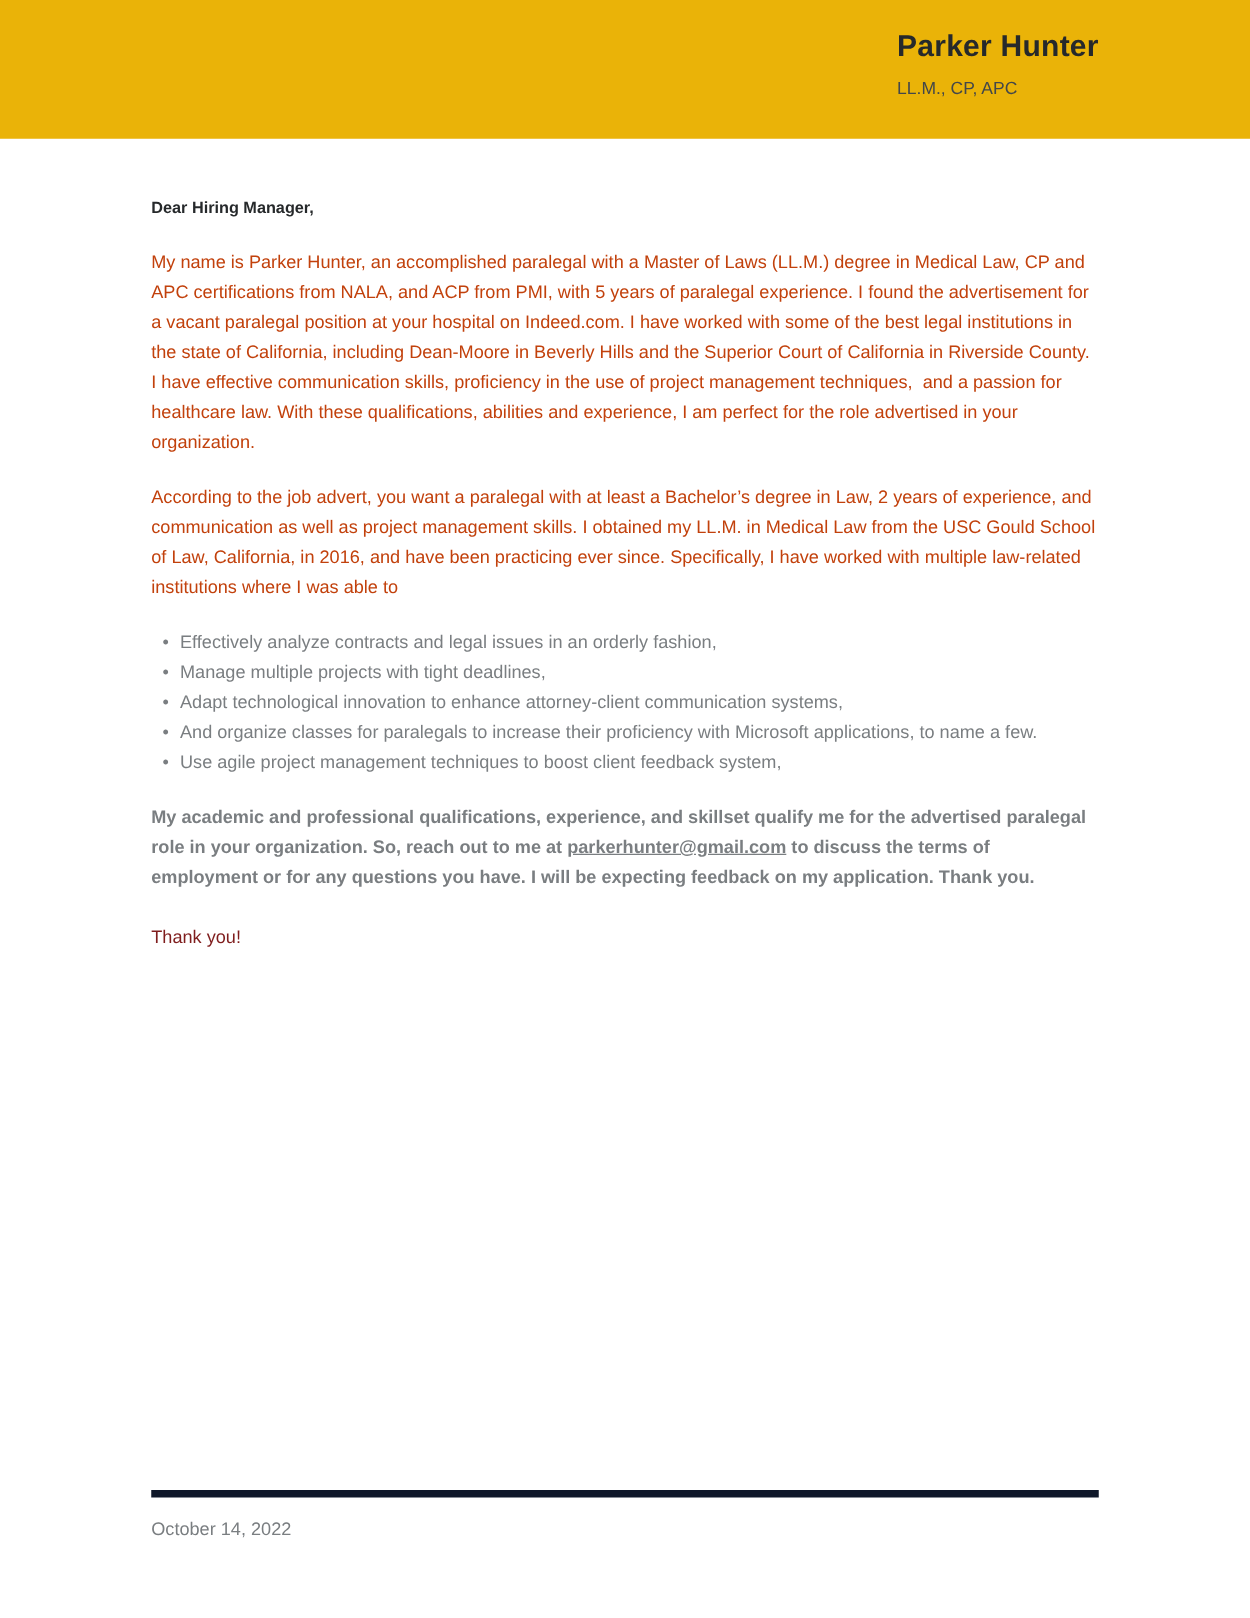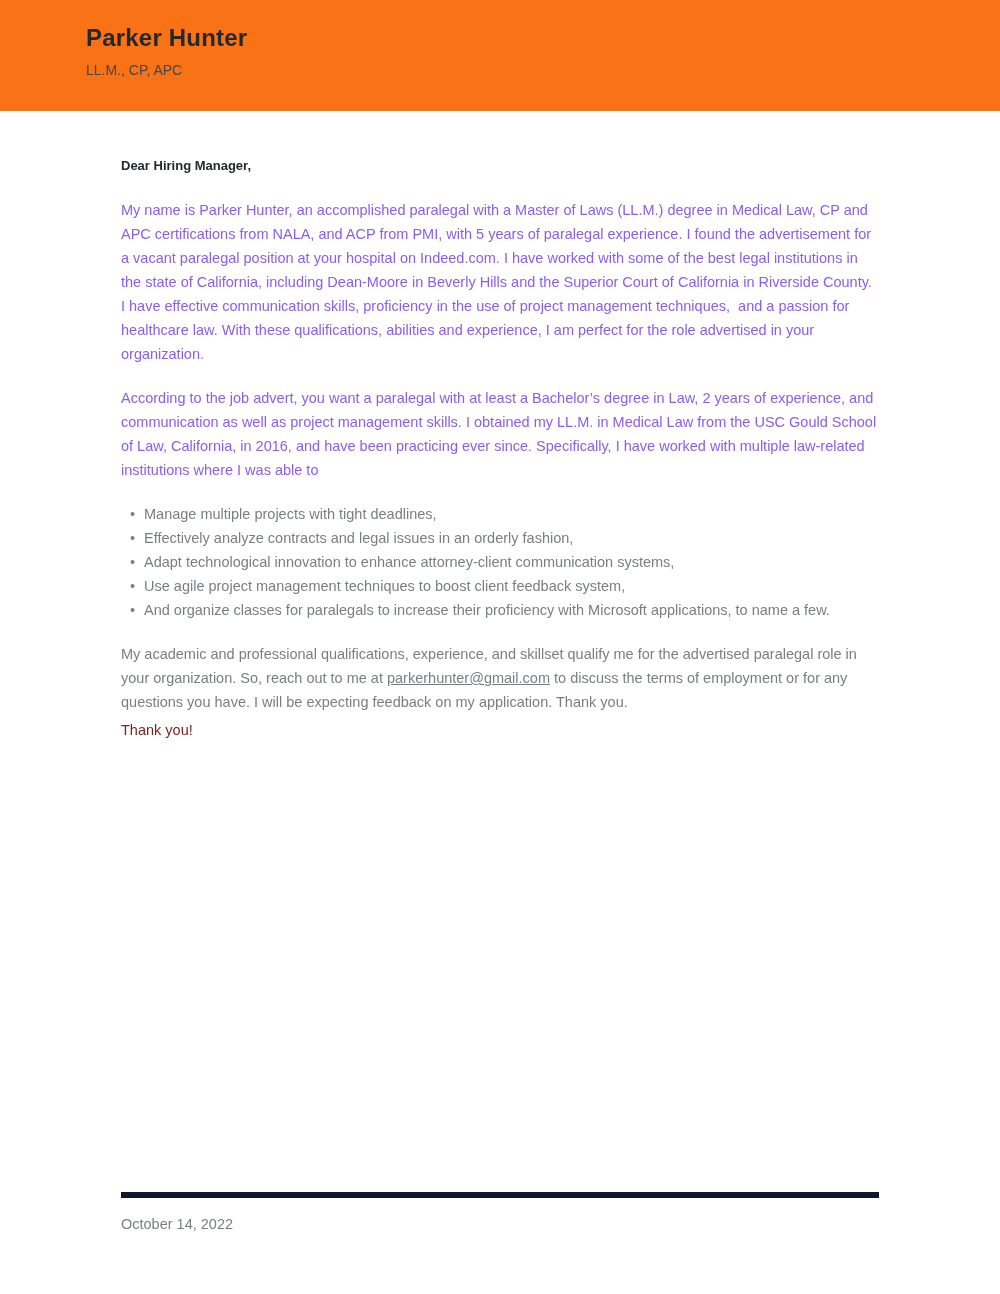--- a/index.html
+++ b/index.html
@@ -11,24 +11,24 @@
     width: 1000px;
     height: 1294px;
     background: #ffffff;
     overflow: hidden;
   }
 
   
   .header {
     width: 100%;
     height: 111px;
-    background: #f97316;
+    background: #eab308;
     padding: 24px 121px 0 86px;
     display: flex;
-    justify-content: flex-start;
+    justify-content: flex-end;
     align-items: flex-start;
   }
   .identity .name {
     font-size: 24px;
     font-weight: bold;
     color: #26292b;
     letter-spacing: 0.2px;
     line-height: 28px;
   }
   .identity .credentials {
@@ -51,21 +51,21 @@
   }
   .salutation {
     font-size: 13px;
     font-weight: bold;
     color: #26292b;
     line-height: 24px;
     margin-bottom: 20px;
   }
   .para {
     font-size: 14.5px;
-    color: #8b5cf6;
+    color: #c2410c;
     line-height: 24px;
     margin-bottom: 20px;
     white-space: pre-wrap;
   }
   ul.bullets {
     list-style: none;
     margin: 0 0 20px 0;
   }
   ul.bullets li {
     position: relative;
@@ -75,21 +75,21 @@
     line-height: 24px;
     white-space: pre-wrap;
   }
   ul.bullets li::before {
     content: "\2022";
     position: absolute;
     left: 9px;
     top: 0;
     color: #7a7e81;
   }
-  .closing { font-size: 14.5px; color: #7a7e81; line-height: 24px; margin-bottom: 4px; }
+  .closing { font-size: 14.5px; color: #7a7e81; line-height: 24px; margin-bottom: 24px; font-weight: bold; }
   .closing .email-link {
     color: #7a7e81;
     text-decoration: underline;
     cursor: pointer;
   }
   .signoff {
     font-size: 14.5px;
     color: #7f1d1d;
     line-height: 24px;
   }
@@ -122,25 +122,25 @@
   </div>
 
   <div class="letter">
     <div class="salutation">Dear Hiring Manager,</div>
 
     <p class="para">My name is Parker Hunter, an accomplished paralegal with a Master of Laws (LL.M.) degree in Medical Law, CP and APC certifications from NALA, and ACP from PMI, with 5 years of paralegal experience. I found the advertisement for a vacant paralegal position at your hospital on Indeed.com. I have worked with some of the best legal institutions in the state of California, including Dean-Moore in Beverly Hills and the Superior Court of California in Riverside County. I have effective communication skills, proficiency in the use of project management techniques,  and a passion for healthcare law. With these qualifications, abilities and experience, I am perfect for the role advertised in your organization.</p>
 
     <p class="para">According to the job advert, you want a paralegal with at least a Bachelor’s degree in Law, 2 years of experience, and communication as well as project management skills. I obtained my LL.M. in Medical Law from the USC Gould School of Law, California, in 2016, and have been practicing ever since. Specifically, I have worked with multiple law-related institutions where I was able to</p>
 
     <ul class="bullets">
+      <li>Effectively analyze contracts and legal issues in an orderly fashion,</li>
       <li>Manage multiple projects with tight deadlines,</li>
-      <li>Effectively analyze contracts and legal issues in an orderly fashion,</li>
       <li>Adapt technological innovation to enhance attorney-client communication systems,</li>
+      <li>And organize classes for paralegals to increase their proficiency with Microsoft applications, to name a few.</li>
       <li>Use agile project management techniques to boost client feedback system,</li>
-      <li>And organize classes for paralegals to increase their proficiency with Microsoft applications, to name a few.</li>
     </ul>
 
     <p class="closing"><span>My academic and professional qualifications, experience, and skillset qualify me for the advertised paralegal role in your organization. So, reach out to me at </span><span class="email-link">parkerhunter@gmail.com</span><span> to discuss the terms of employment or for any questions you have. I will be expecting feedback on my application. Thank you.</span></p>
 
     <div class="signoff">Thank you!</div>
   </div>
 
   <div class="footer">
     <div class="date">October 14, 2022</div>
   </div>

